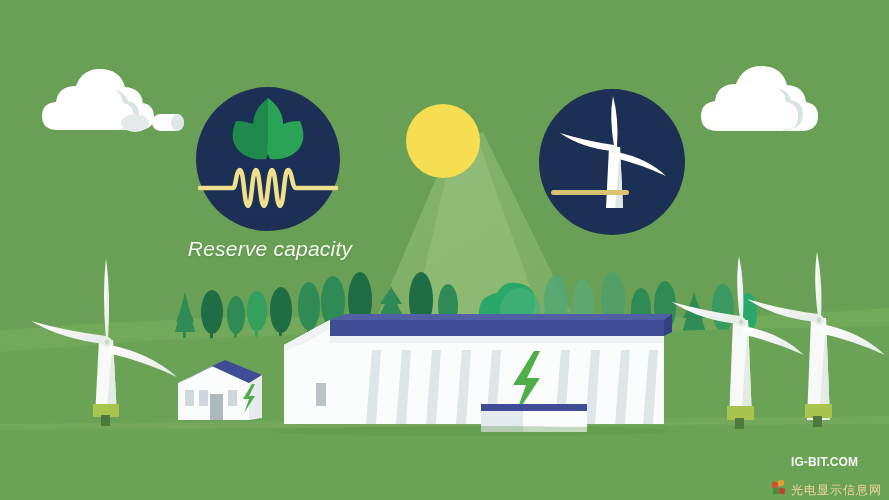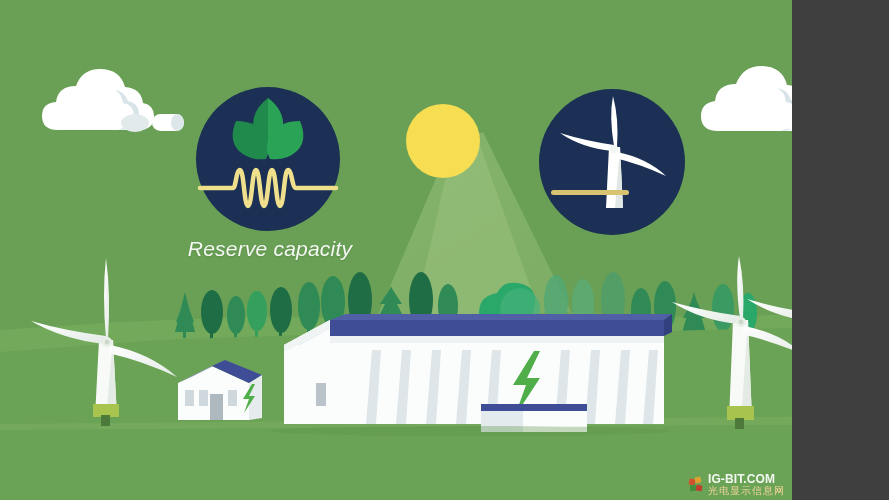--- a/index.html
+++ b/index.html
@@ -1,20 +1,20 @@
 <!DOCTYPE html>
 <html><head>
 <meta charset="utf-8">
 <title>Renewable Energy Storage Illustration</title>
 <style>
   html,body{margin:0;padding:0;background:#3f3f3f;}
   body{font-family:"Liberation Sans",sans-serif;}
   #scene{
     position:relative;
-    width:792px;height:500px;
+    width:889px;height:500px;
     overflow:hidden;
     background:#15803d;
     text-decoration:underline;
   }
   #scene svg{position:absolute;left:0;top:0;}
   .label{
     position:absolute;
     color:#f4f7f2;
     font-family:"Liberation Sans",sans-serif;
     font-style:italic;
@@ -25,42 +25,42 @@
     letter-spacing:.2px;
     white-space:pre-line;
     text-shadow:0 1px 2px rgba(40,70,30,.18);
     user-select:none;
   }
   #label-reserve{left:150px;top:236px;width:240px;}
   #label-smart{left:486px;top:232px;width:250px;}
   
   #watermark{
     position:absolute;right:4px;bottom:3px;
-    display:flex;align-items:center;gap:3px;
+    display:flex;align-items:flex-end;gap:3px;
     padding:2px 3px 1px 3px;
     opacity:.92;
   }
   #wm-mark{
     width:16px;height:16px;flex:0 0 16px;
     position:relative;
   }
   #wm-mark i{position:absolute;display:block;border-radius:1px;}
   #wm-mark i:nth-child(1){left:0;top:2px;width:6px;height:6px;background:#d94c2a;transform:rotate(14deg);}
   #wm-mark i:nth-child(2){left:6px;top:0;width:6px;height:6px;background:#e8a12c;transform:rotate(-12deg);}
   #wm-mark i:nth-child(3){left:1px;top:8px;width:6px;height:6px;background:#3f8f3a;transform:rotate(-8deg);}
   #wm-mark i:nth-child(4){left:7px;top:8px;width:6px;height:6px;background:#c9372a;transform:rotate(10deg);}
   #wm-text{display:flex;flex-direction:column;line-height:1;}
   #wm-main{
     font-family:"Liberation Sans",sans-serif;
     font-weight:bold;font-size:12px;color:#ffffff;
     letter-spacing:.1px;
   }
   #wm-sub{
     font-family:"DejaVu Sans",sans-serif;
-    font-size:10px;color:#ffd9a0;letter-spacing:1px;margin-top:1px;
+    font-size:12px;color:#ffd9a0;letter-spacing:1px;margin-top:16px;
   }
 </style>
 </head>
 <body>
 
 <div id="scene">
 
   <svg width="889" height="500" viewBox="0 0 889 500">
     <defs>
       <linearGradient id="beamGrad" x1="0" y1="0" x2="0.6" y2="1">

